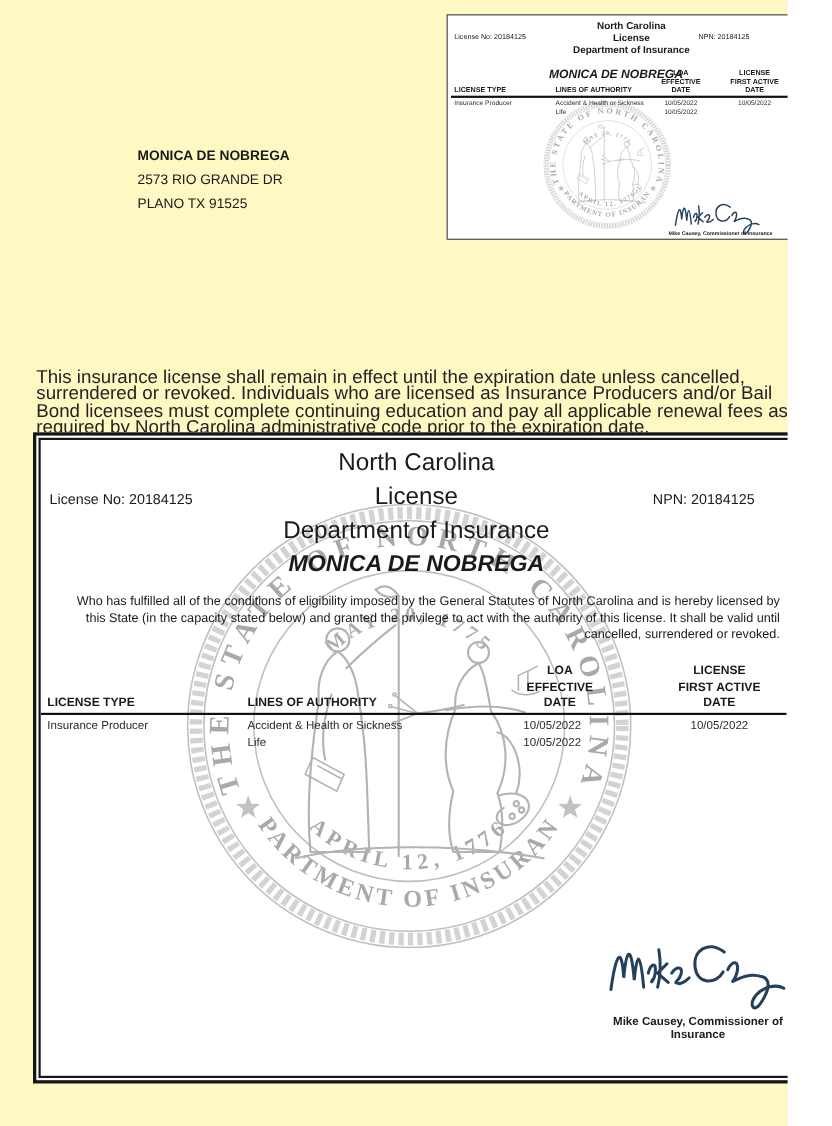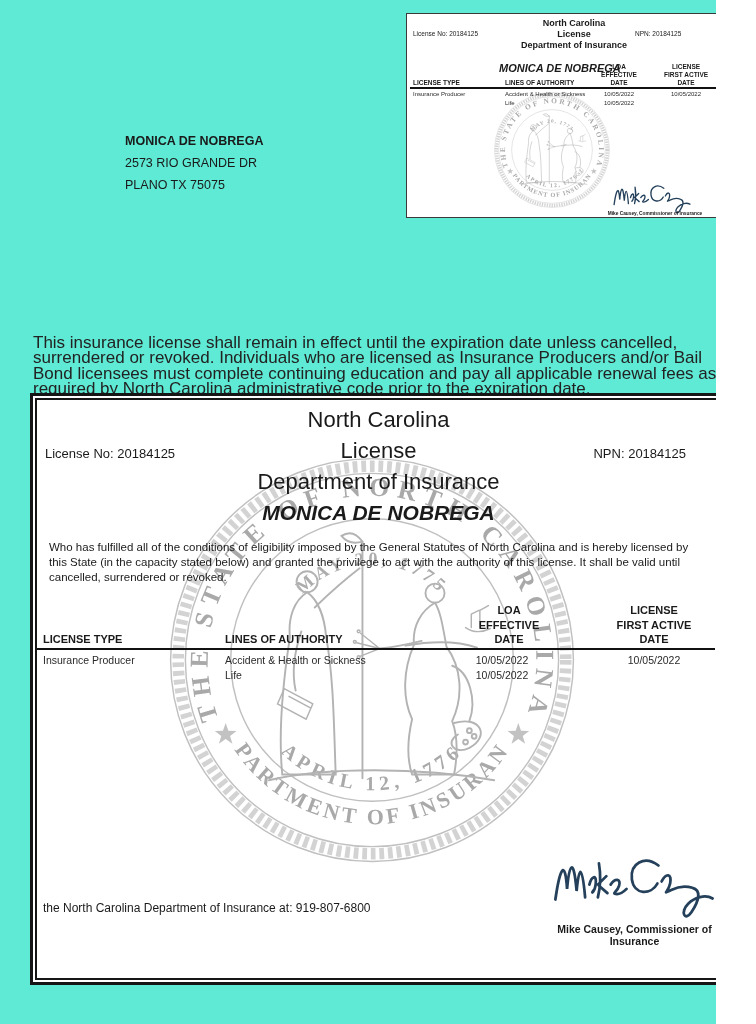--- a/index.html
+++ b/index.html
@@ -1,18 +1,18 @@
 <!DOCTYPE html>
 <html><head>
 <meta charset="utf-8">
 <style>
   * { margin:0; padding:0; box-sizing:border-box; }
   html,body { background:#ffffff; }
   .page {
-    position:relative; width:716px; height:1024px; background:#5eead4;
+    position:relative; width:716px; height:1024px; background:#fef9c3;
     font-family:"Liberation Sans", sans-serif; color:#1a1a1a; overflow:hidden;
   }
   
   .card {
     position:absolute; left:406px; top:13px; width:334px; height:205px;
     border:1px solid #3a3a3a; background:#fff;
   }
   .card .abs { position:absolute; }
   .card-title { left:27px; top:4px; width:280px; text-align:center;
     font-size:9px; font-weight:bold; line-height:11px; }
@@ -44,21 +44,21 @@
   }
   .cert-inner { position:relative; width:100%; height:100%; border:2px solid #161616; overflow:hidden; }
   .cert-inner .abs { position:absolute; }
   .cert-seal { left:125px; top:50px; width:420px; height:420px; z-index:0; }
   .cert-title { left:0; top:4px; width:100%; text-align:center;
     font-size:22px; line-height:31px; z-index:1; }
   .cert-licno { left:8px; top:46px; font-size:13px; z-index:1; }
   .cert-npn   { right:34px; top:46px; font-size:13px; z-index:1; }
   .cert-name  { left:0; top:101px; width:100%; text-align:center;
     font-size:21px; font-weight:bold; font-style:italic; z-index:1; }
-  .cert-elig  { left:12px; top:140px; width:660px; text-align:left;
+  .cert-elig  { left:12px; top:140px; width:660px; text-align:right;
     font-size:11.5px; line-height:15px; z-index:1; }
   .cert-th { font-size:11px; font-weight:bold; z-index:1; }
   .cert-th3 { left:432px; top:203px; width:80px; text-align:center; line-height:14.5px; }
   .cert-th4 { left:577px; top:203px; width:80px; text-align:center; line-height:14.5px; }
   .cert-th1 { left:6px;   top:233px; }
   .cert-th2 { left:188px; top:233px; }
   .cert-rule { left:0; top:248px; width:678px; height:2px; background:#111; z-index:1; }
   .cert-td { font-size:10.5px; color:#2a2a2a; z-index:1; }
   .cert-contact { left:6px; top:500px; font-size:12px; line-height:17.5px; z-index:1; }
   .cert-sig { left:512px; top:440px; width:170px; height:85px; z-index:1; }
@@ -187,21 +187,21 @@
 
     <svg class="abs card-sig" viewBox="0 0 160 80">
         <use href="#signature-art"></use>
       </svg>
     <div class="abs card-sig-label">Mike Causey, Commissioner of Insurance</div>
   </div>
 
   <div class="address">
     <div class="addr-name">MONICA DE NOBREGA</div>
     <div>2573 RIO GRANDE DR</div>
-    <div>PLANO TX 75075</div>
+    <div>PLANO TX 91525</div>
   </div>
 
   <p class="notice">This insurance license shall remain in effect until the expiration date unless cancelled, surrendered or revoked. Individuals who are licensed as Insurance Producers and/or Bail Bond licensees must complete continuing education and pay all applicable renewal fees as required by North Carolina administrative code prior to the expiration date.</p>
 
   <div class="certificate">
     <div class="cert-inner">
       <svg class="abs cert-seal" viewBox="0 0 440 440">
           <use href="#seal-art"></use>
         </svg>
 
@@ -230,21 +230,20 @@
       <div class="abs cert-rule"></div>
 
       <div class="abs cert-td" style="left:6px; top:254px;">Insurance Producer</div>
       <div class="abs cert-td" style="left:188px; top:254px;">Accident &amp; Health or Sickness</div>
       <div class="abs cert-td" style="left:188px; top:269px;">Life</div>
       <div class="abs cert-td" style="left:425px; top:254px; width:80px; text-align:center;">10/05/2022</div>
       <div class="abs cert-td" style="left:425px; top:269px; width:80px; text-align:center;">10/05/2022</div>
       <div class="abs cert-td" style="left:577px; top:254px; width:80px; text-align:center;">10/05/2022</div>
 
       <div class="abs cert-contact">
-        <div>the North Carolina Department of Insurance at: 919-807-6800</div>
       </div>
 
       <svg class="abs cert-sig" viewBox="0 0 160 80" preserveAspectRatio="xMidYMid meet">
           <use href="#signature-art"></use>
         </svg>
       <div class="abs cert-sig-label">Mike Causey, Commissioner of Insurance</div>
     </div>
   </div>
 
 </div>

